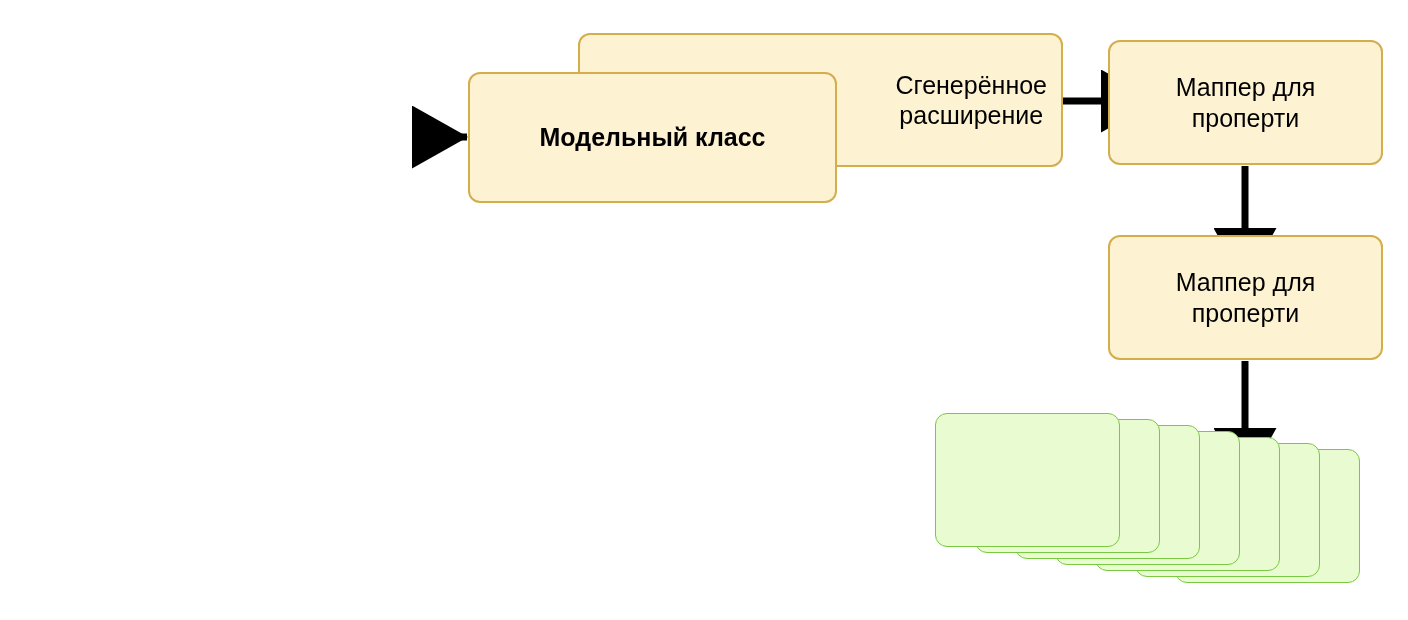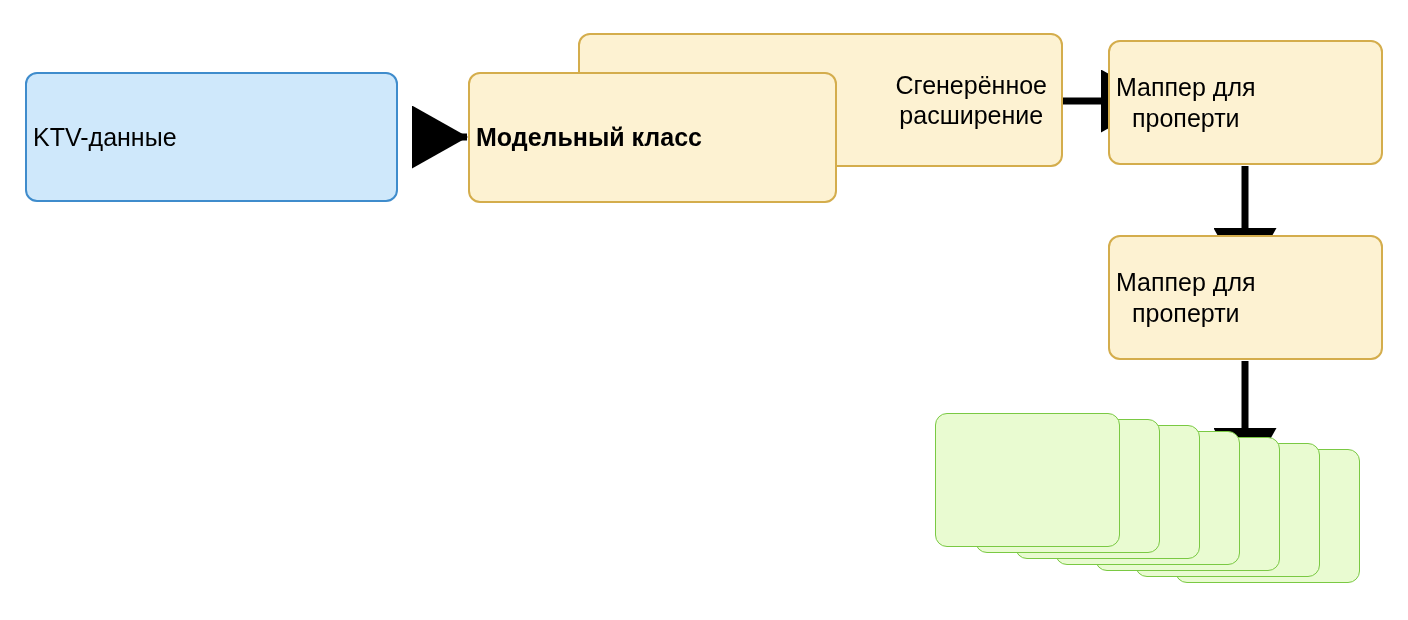--- a/index.html
+++ b/index.html
@@ -19,20 +19,21 @@
     left: 0;
     top: 0;
     width: 1408px;
     height: 620px;
   }
   .node {
     position: absolute;
     box-sizing: border-box;
     display: flex;
     align-items: center;
+    justify-content: center;
     text-align: center;
     border-radius: 12px;
     border-style: solid;
     border-width: 2px;
     line-height: 1.22;
     color: #000000;
     white-space: pre-line;
     font-size: 25px;
     padding: 2px 6px;
   }
@@ -93,23 +94,20 @@
 
     <g>
       <line x1="1245" y1="166" x2="1245" y2="228" stroke="#000000" stroke-width="7" marker-end="url(#arrow-down)"></line>
     </g>
 
     <g>
       <line x1="1245" y1="361" x2="1245" y2="428" stroke="#000000" stroke-width="7" marker-end="url(#arrow-down)"></line>
     </g>
   </svg>
 
-  <div class="node node-blue" style="left:25px; top:72px; width:373px; height:130px;">
-    <span>KTV-данные</span>
-  </div>
 
   <div class="node node-yellow" style="left:578px; top:33px; width:485px; height:134px; justify-content:flex-end; padding-right:14px;">
     <span>Сгенерённое
 расширение</span>
   </div>
 
   <div class="node node-yellow" style="left:468px; top:72px; width:369px; height:131px;font-weight:bold;">
     <span>Модельный класс</span>
   </div>
 

